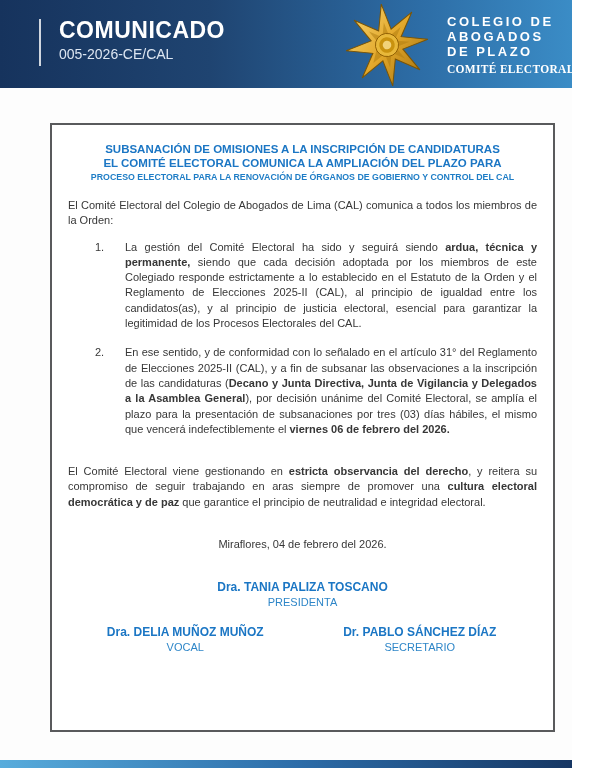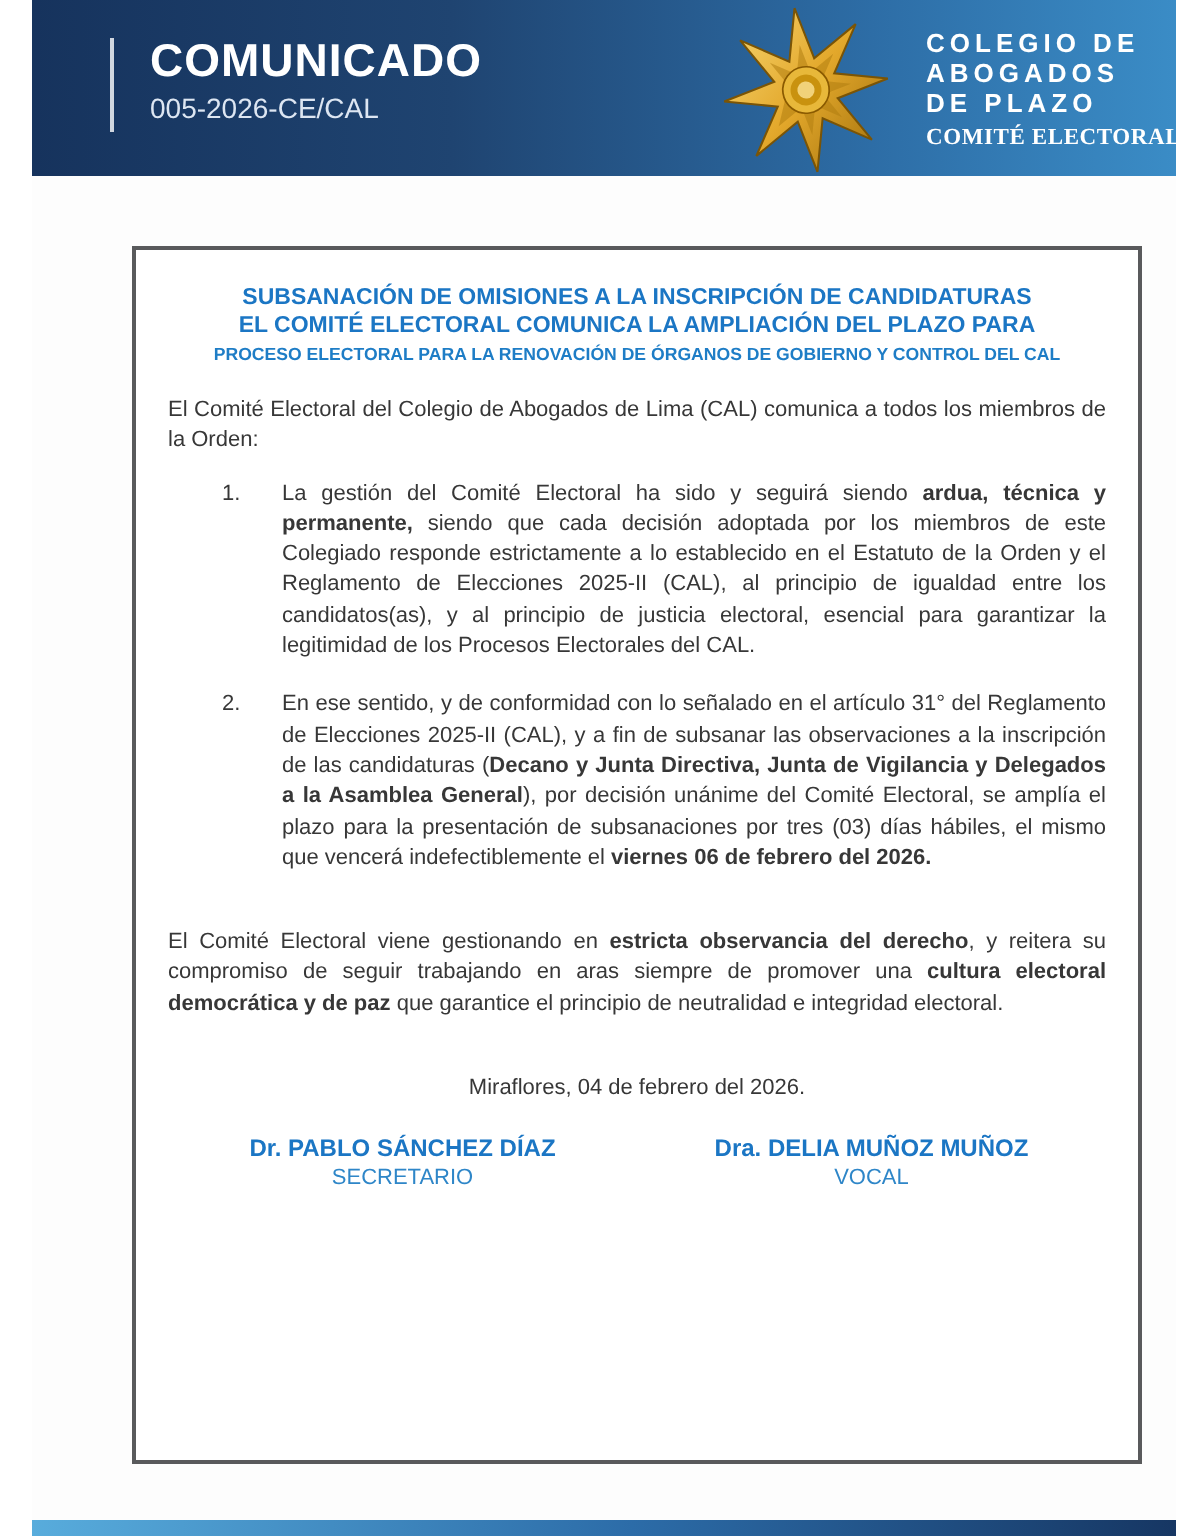--- a/index.html
+++ b/index.html
@@ -3,21 +3,20 @@
 <meta charset="utf-8">
 <style>
   html, body { margin: 0; padding: 0; background: #ffffff; }
   .page {
     position: relative;
     width: 572px;
     height: 768px;
     background: #fdfdfd;
     overflow: hidden;
     font-family: "Liberation Sans", sans-serif;
-    margin-left: 16px;
   }
 
   
   .header {
     position: absolute;
     top: 0; left: 0;
     width: 600px; height: 88px;
     background: linear-gradient(90deg, #16335d 0%, #1f4471 35%, #2d6da6 70%, #3d92cc 100%);
   }
   .header-accent-bar {
@@ -188,28 +187,32 @@
 
     <div class="list-item li-2">
       <div class="body-text item-number">2.</div>
       <div class="body-text item-text"><span>En ese sentido, y de conformidad con lo señalado en el artículo 31° del Reglamento de Elecciones 2025-II (CAL), y a fin de subsanar las observaciones a la inscripción de las candidaturas (</span><span class="bold">Decano y Junta Directiva, Junta de Vigilancia y Delegados a la Asamblea General</span><span>), por decisión unánime del Comité Electoral, se amplía el plazo para la presentación de subsanaciones por tres (03) días hábiles, el mismo que vencerá indefectiblemente el </span><span class="bold">viernes 06 de febrero del 2026.</span></div>
     </div>
 
     <div class="body-text closing"><span>El Comité Electoral viene gestionando en </span><span class="bold">estricta observancia del derecho</span><span>, y reitera su compromiso de seguir trabajando en aras siempre de promover una </span><span class="bold">cultura electoral democrática y de paz</span><span> que garantice el principio de neutralidad e integridad electoral.</span></div>
 
     <div class="dateline">Miraflores, 04 de febrero del 2026.</div>
 
+    <div class="sig-president">
+      <div class="sig-name">Dra. TANIA PALIZA TOSCANO</div>
+      <div class="sig-role">PRESIDENTA</div>
+    </div>
 
     <div class="sig-row">
+      <div class="sig-cell">
+        <div class="sig-name">Dra. DELIA MUÑOZ MUÑOZ</div>
+        <div class="sig-role">VOCAL</div>
+      </div>
       <div class="sig-cell">
         <div class="sig-name">Dr. PABLO SÁNCHEZ DÍAZ</div>
         <div class="sig-role">SECRETARIO</div>
       </div>
-      <div class="sig-cell">
-        <div class="sig-name">Dra. DELIA MUÑOZ MUÑOZ</div>
-        <div class="sig-role">VOCAL</div>
-      </div>
     </div>
   </div>
 
   <div class="footer-bar"></div>
 
 </div>
 
 </body></html>

